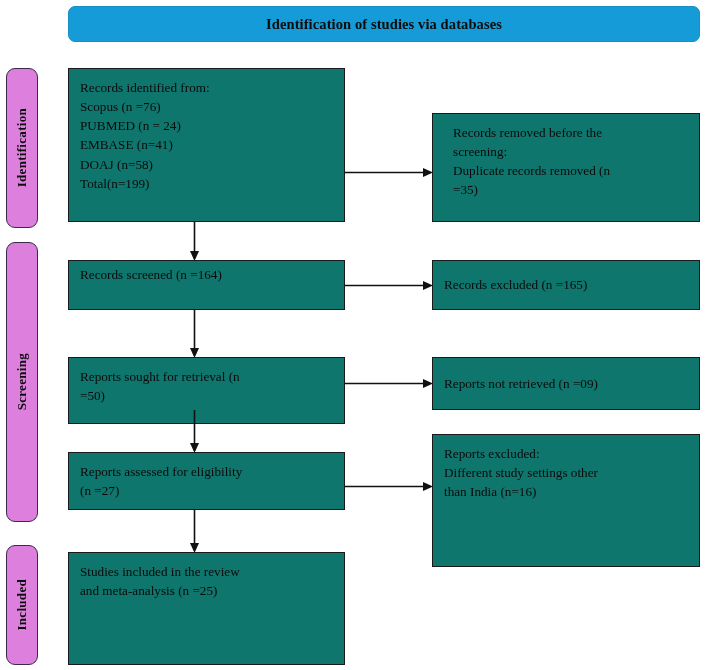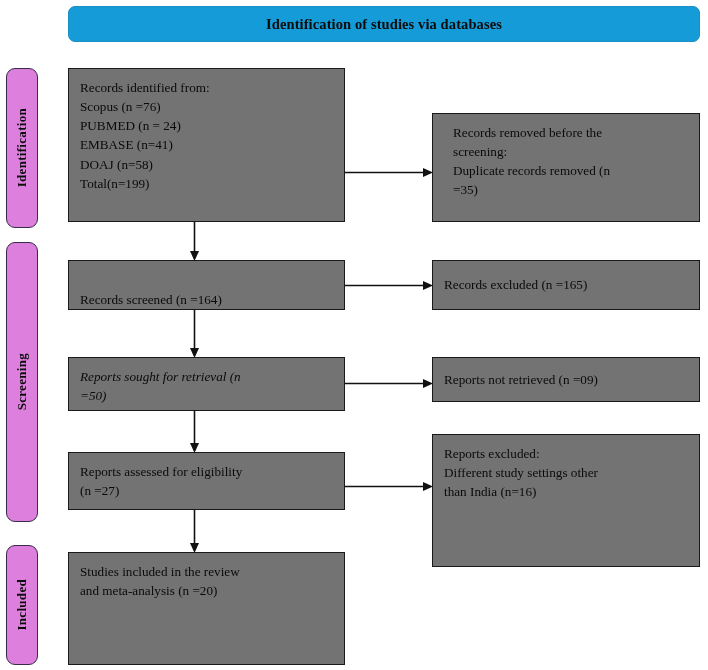--- a/index.html
+++ b/index.html
@@ -64,47 +64,47 @@
     color: #0d0d0d;
     white-space: nowrap;
   }
   #stage-identification { top: 68px;  height: 160px; }
   #stage-screening      { top: 242px; height: 280px; }
   #stage-included       { top: 545px; height: 120px; }
 
   
   .box {
     position: absolute;
-    background: #737373;
+    background: #0f766e;
     border: 1.5px solid #1a1a1a;
     box-sizing: border-box;
     padding: 9px 11px 6px 11px;
     overflow: hidden;
   }
   .box-text {
     font-size: 13.2px;
     line-height: 1.45;
     white-space: pre-line;
     color: #0a0a0a;
   }
 
   
   .col-left  { left: 68px;  width: 277px; }
   
   .col-right { left: 432px; width: 268px; }
 
   #box-identified   { top: 68px;  height: 154px; }
-  #box-screened     { top: 260px; height: 50px;  display:flex; align-items:flex-end; padding-top:16px; padding-bottom:0;}
-  #box-sought       { top: 357px; height: 54px; font-style: italic;  }
+  #box-screened     { top: 260px; height: 50px;  display:flex; align-items:flex-start; padding-top:4px; padding-bottom:0;}
+  #box-sought       { top: 357px; height: 67px;  }
   #box-assessed     { top: 452px; height: 58px;  }
   #box-included     { top: 552px; height: 113px; }
 
   #box-removed      { top: 113px; height: 109px; padding-left: 20px; }
   #box-excluded1    { top: 260px; height: 50px;  display:flex; align-items:center; padding-top:0; padding-bottom:0;}
-  #box-notretrieved { top: 357px; height: 45px;  display:flex; align-items:center; padding-top:0; padding-bottom:0;}
+  #box-notretrieved { top: 357px; height: 53px;  display:flex; align-items:center; padding-top:0; padding-bottom:0;}
   #box-excluded2    { top: 434px; height: 133px; }
 
   
   .arrow-h {
     position: absolute;
     height: 11px;
     display: block;
   }
   .arrow-v {
     position: absolute;
@@ -158,21 +158,21 @@
 =50)</div>
   </div>
 
   <div class="box col-left" id="box-assessed">
     <div class="box-text">Reports assessed for eligibility
 (n =27)</div>
   </div>
 
   <div class="box col-left" id="box-included">
     <div class="box-text">Studies included in the review
-and meta-analysis (n =20)</div>
+and meta-analysis (n =25)</div>
   </div>
 
   <div class="box col-right" id="box-removed">
     <div class="box-text">Records removed before the
 screening:
 Duplicate records removed (n
 =35)</div>
   </div>
 
   <div class="box col-right" id="box-excluded1">

